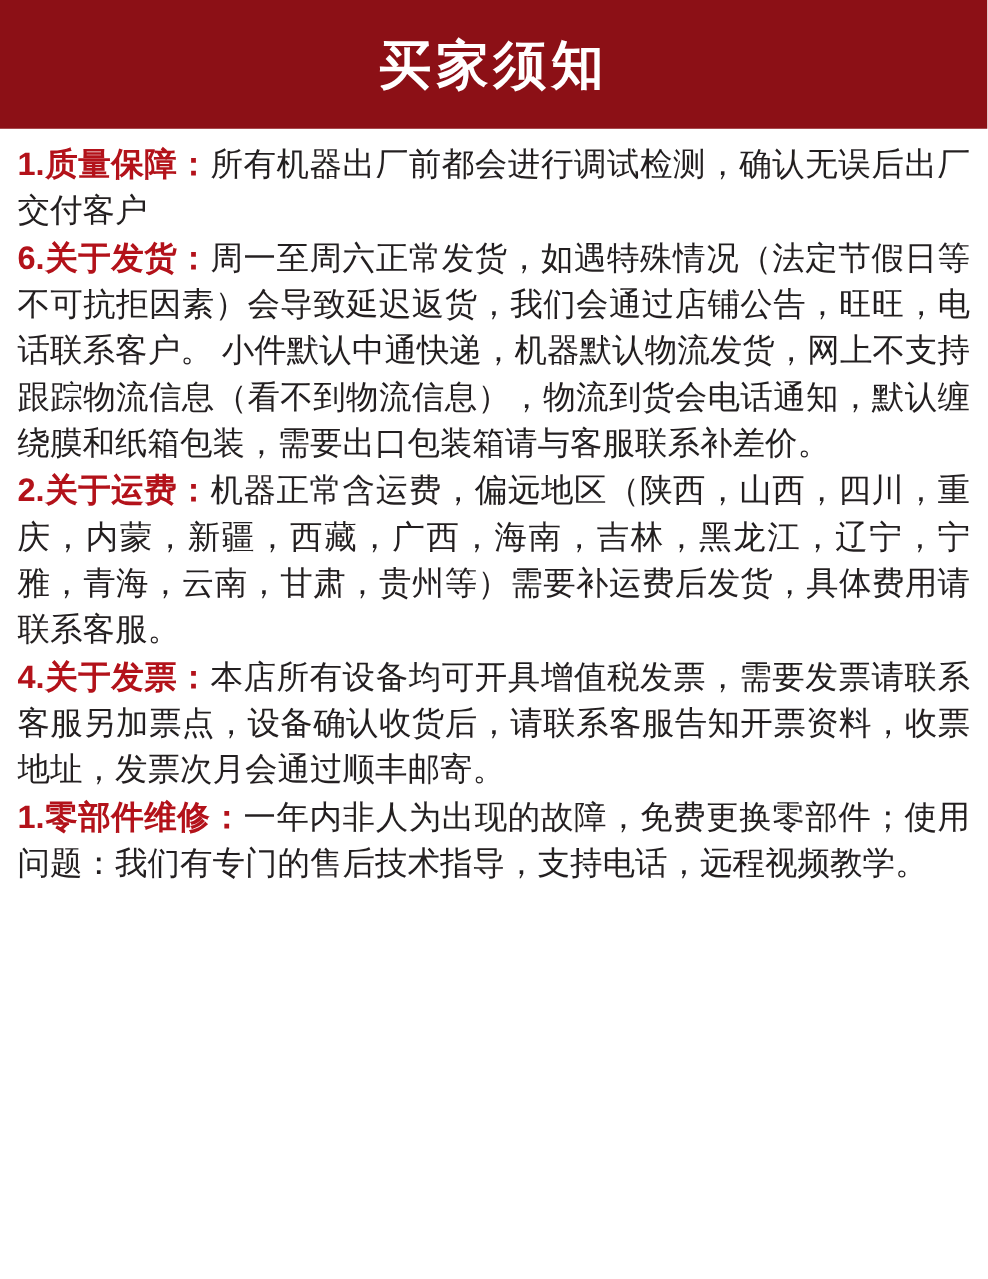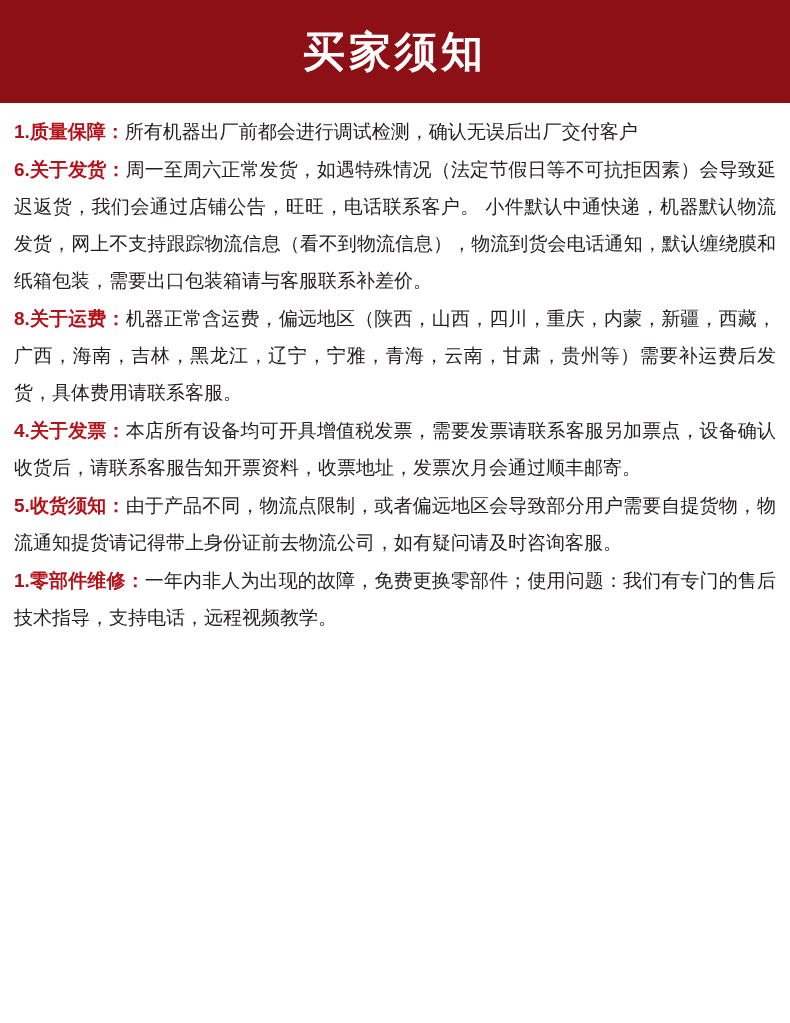--- a/index.html
+++ b/index.html
@@ -31,21 +31,21 @@
     font-size: 42px;
     font-weight: bold;
     letter-spacing: 4px;
     line-height: 1;
   }
   .content {
     padding: 10px 14px 0 14px;
     box-sizing: border-box;
   }
   .item {
-    font-size: 19px;
+    font-size: 26px;
     line-height: 37px;
     color: #231f20;
     text-align: justify;
     margin: 0 0 1px 0;
   }
   .label {
     color: #b3121a;
     font-weight: bold;
   }
   .body-text {
@@ -65,30 +65,27 @@
 
     <p class="item">
       <span class="label">1.质量保障：</span><span class="body-text">所有机器出厂前都会进行调试检测，确认无误后出厂交付客户</span>
     </p>
 
     <p class="item">
       <span class="label">6.关于发货：</span><span class="body-text">周一至周六正常发货，如遇特殊情况（法定节假日等不可抗拒因素）会导致延迟返货，我们会通过店铺公告，旺旺，电话联系客户。 小件默认中通快递，机器默认物流发货，网上不支持跟踪物流信息（看不到物流信息），物流到货会电话通知，默认缠绕膜和纸箱包装，需要出口包装箱请与客服联系补差价。</span>
     </p>
 
     <p class="item">
-      <span class="label">8.关于运费：</span><span class="body-text">机器正常含运费，偏远地区（陕西，山西，四川，重庆，内蒙，新疆，西藏，广西，海南，吉林，黑龙江，辽宁，宁雅，青海，云南，甘肃，贵州等）需要补运费后发货，具体费用请联系客服。</span>
+      <span class="label">2.关于运费：</span><span class="body-text">机器正常含运费，偏远地区（陕西，山西，四川，重庆，内蒙，新疆，西藏，广西，海南，吉林，黑龙江，辽宁，宁雅，青海，云南，甘肃，贵州等）需要补运费后发货，具体费用请联系客服。</span>
     </p>
 
     <p class="item">
       <span class="label">4.关于发票：</span><span class="body-text">本店所有设备均可开具增值税发票，需要发票请联系客服另加票点，设备确认收货后，请联系客服告知开票资料，收票地址，发票次月会通过顺丰邮寄。</span>
     </p>
 
-    <p class="item">
-      <span class="label">5.收货须知：</span><span class="body-text">由于产品不同，物流点限制，或者偏远地区会导致部分用户需要自提货物，物流通知提货请记得带上身份证前去物流公司，如有疑问请及时咨询客服。</span>
-    </p>
 
 
 
     <p class="item">
       <span class="label">1.零部件维修：</span><span class="body-text">一年内非人为出现的故障，免费更换零部件；使用问题：我们有专门的售后技术指导，支持电话，远程视频教学。</span>
     </p>
 
 
   </div>
 </div>

